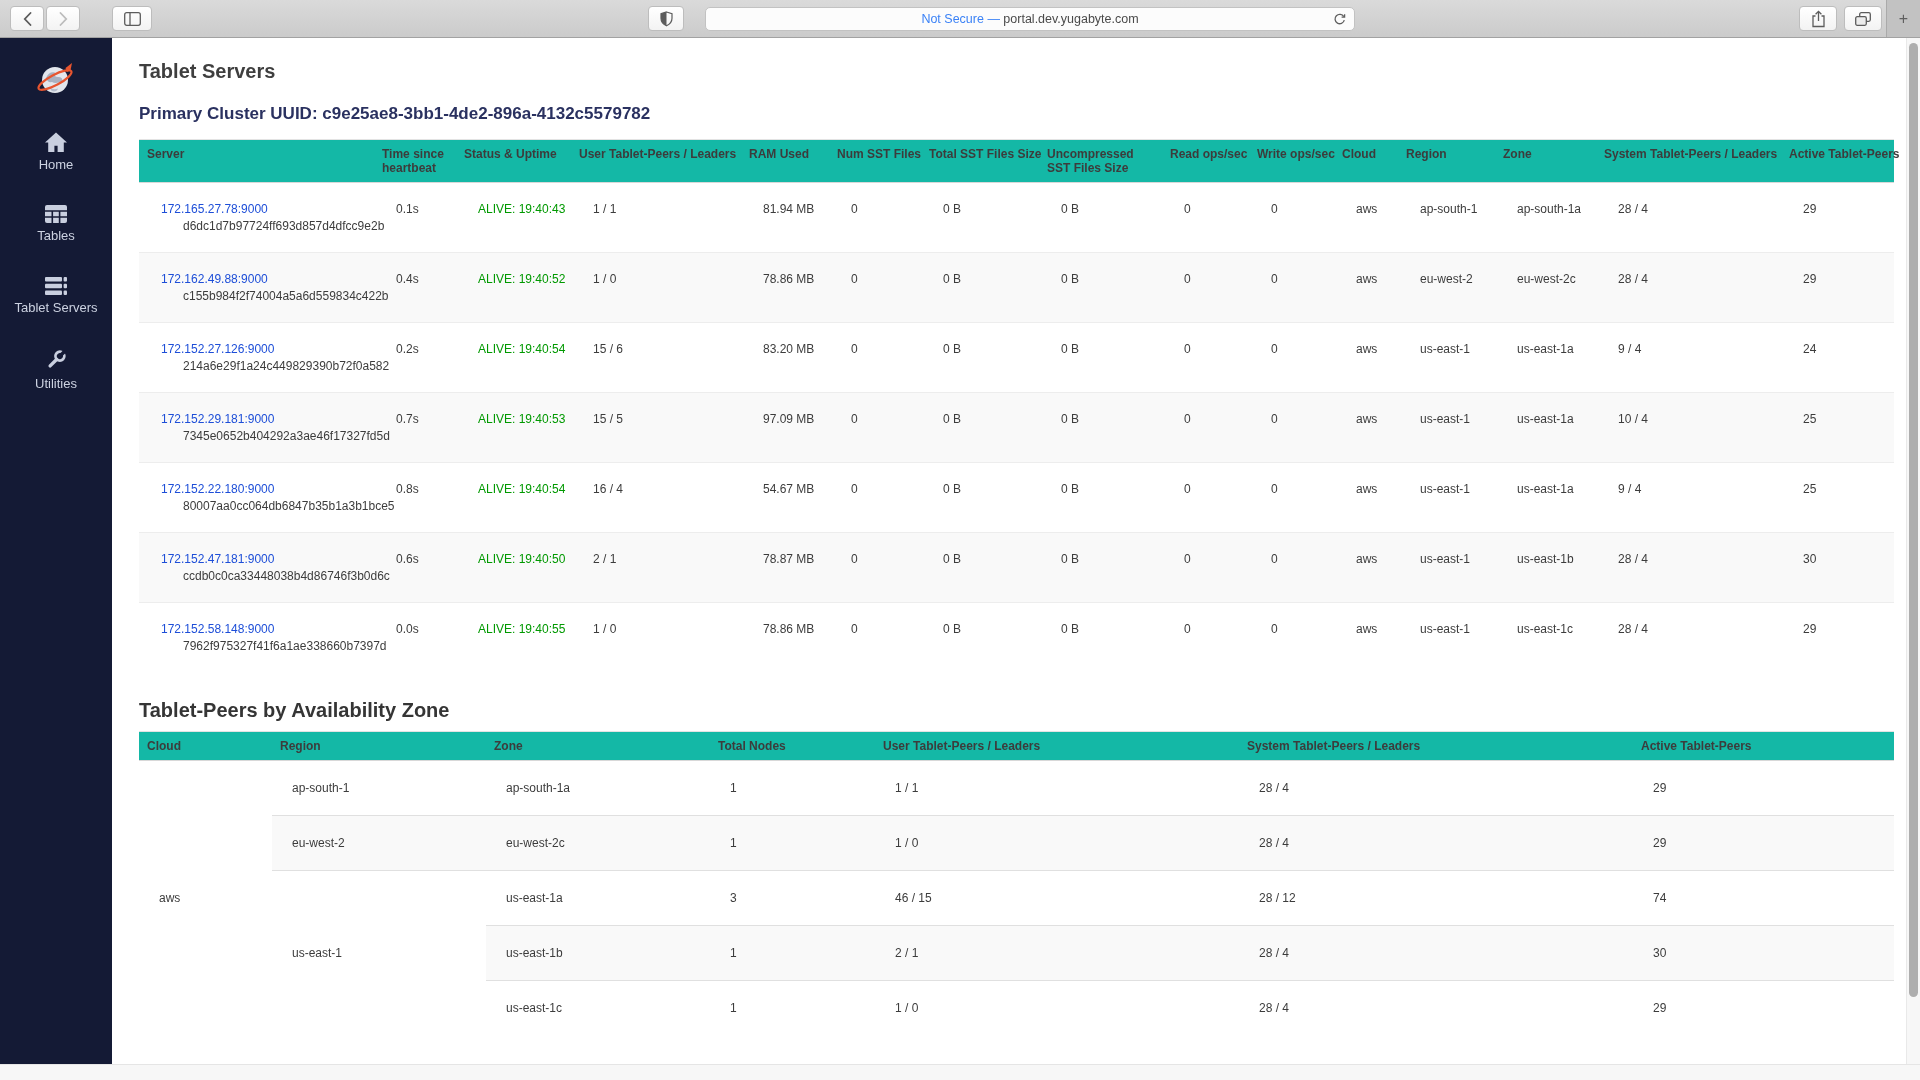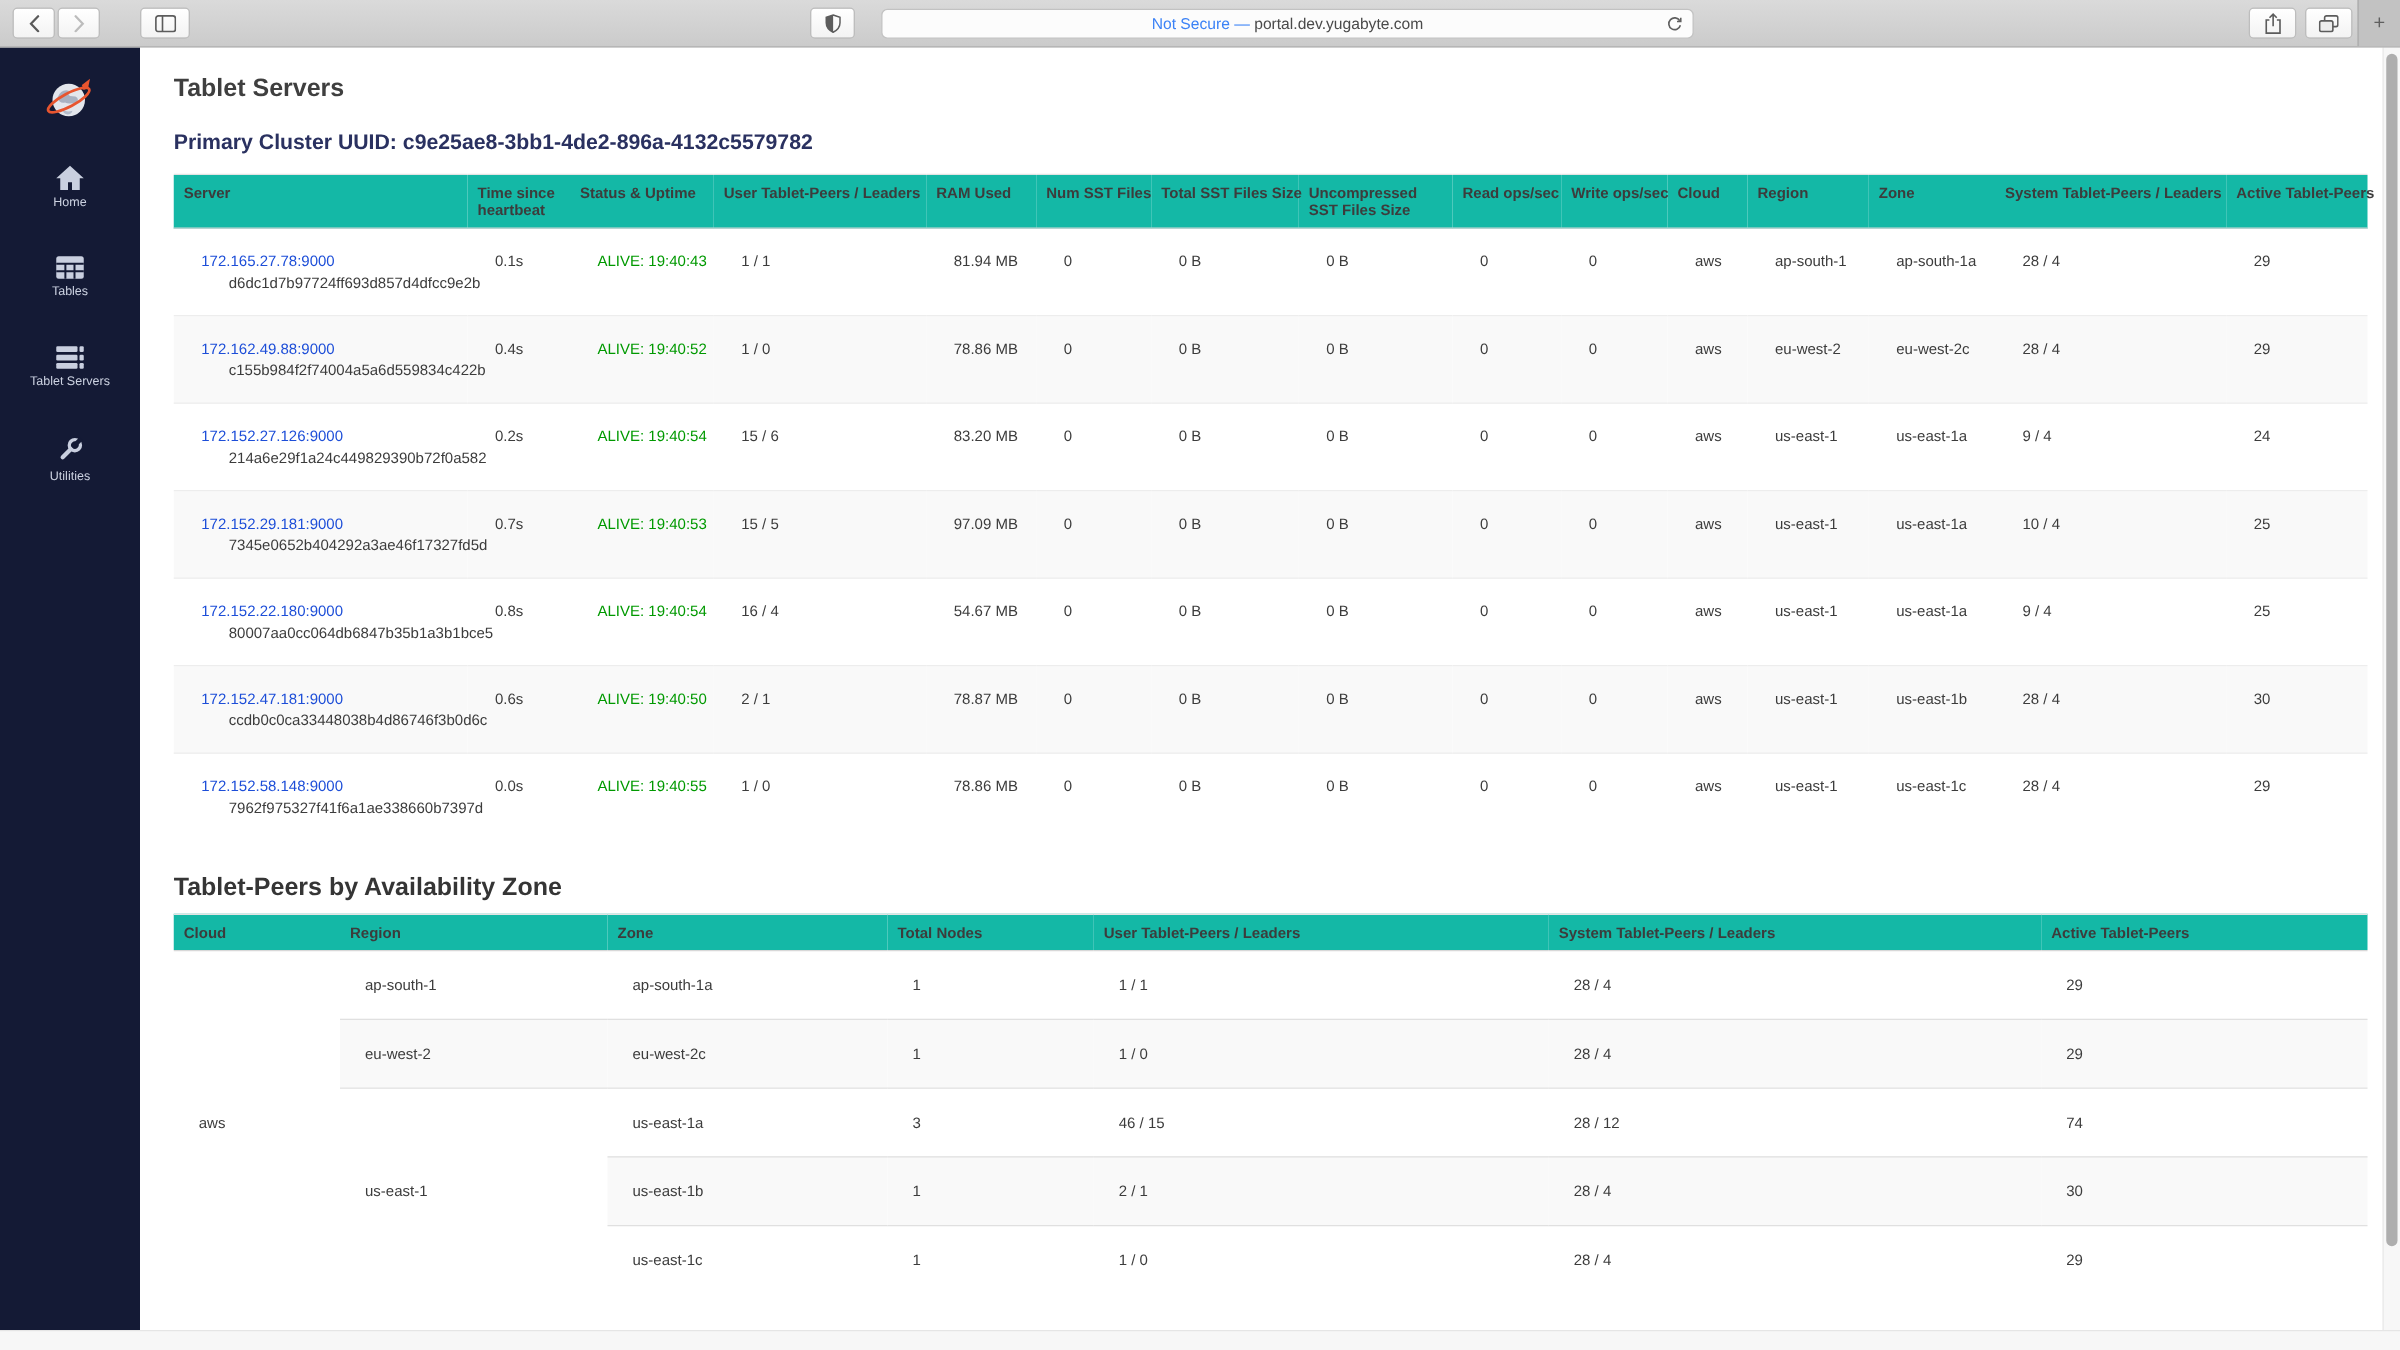--- a/index.html
+++ b/index.html
@@ -25,21 +25,21 @@
     display:flex; align-items:center; justify-content:center; font-size:12.5px; color:#4a4a4a; }
   .addressbar .prefix { color:#3b82f6; white-space:pre; }
   .reload { position:absolute; right:8px; top:5px; }
 
   
   .sidebar { position:absolute; top:38px; left:0; width:112px; bottom:16px; background:#141a35; }
   .logo { width:40px; margin:21px auto 0; display:block; }
   .nav { margin-top:33px; }
   .nav-item { height:50px; margin-bottom:22px; text-align:center; cursor:pointer; }
   .nav-item svg { display:block; margin:0 auto; }
-  .nav-label { display:block; margin-top:4px; font-size:10px; color:#ccd2e1; }
+  .nav-label { display:block; margin-top:4px; font-size:13px; color:#ccd2e1; }
 
   
   .content { position:absolute; left:112px; top:38px; right:14px; bottom:16px;
     background:#fff; overflow:hidden; padding-left:27px; color:#3c3c3c; }
   h1.page-title { margin-top:22px; font-size:20px; font-weight:700; color:#3f3f3f; }
   h2.cluster { margin-top:21px; margin-bottom:15px; font-size:17px; font-weight:700; color:#2a3160; }
   h3.section { margin-top:26px; margin-bottom:9px; font-size:20px; font-weight:700; color:#353535; }
 
   table { border-collapse:collapse; table-layout:fixed; width:1755px; font-size:12px; color:#3c3c3c; }
   th { text-align:left; vertical-align:top; font-weight:700; line-height:14px;

